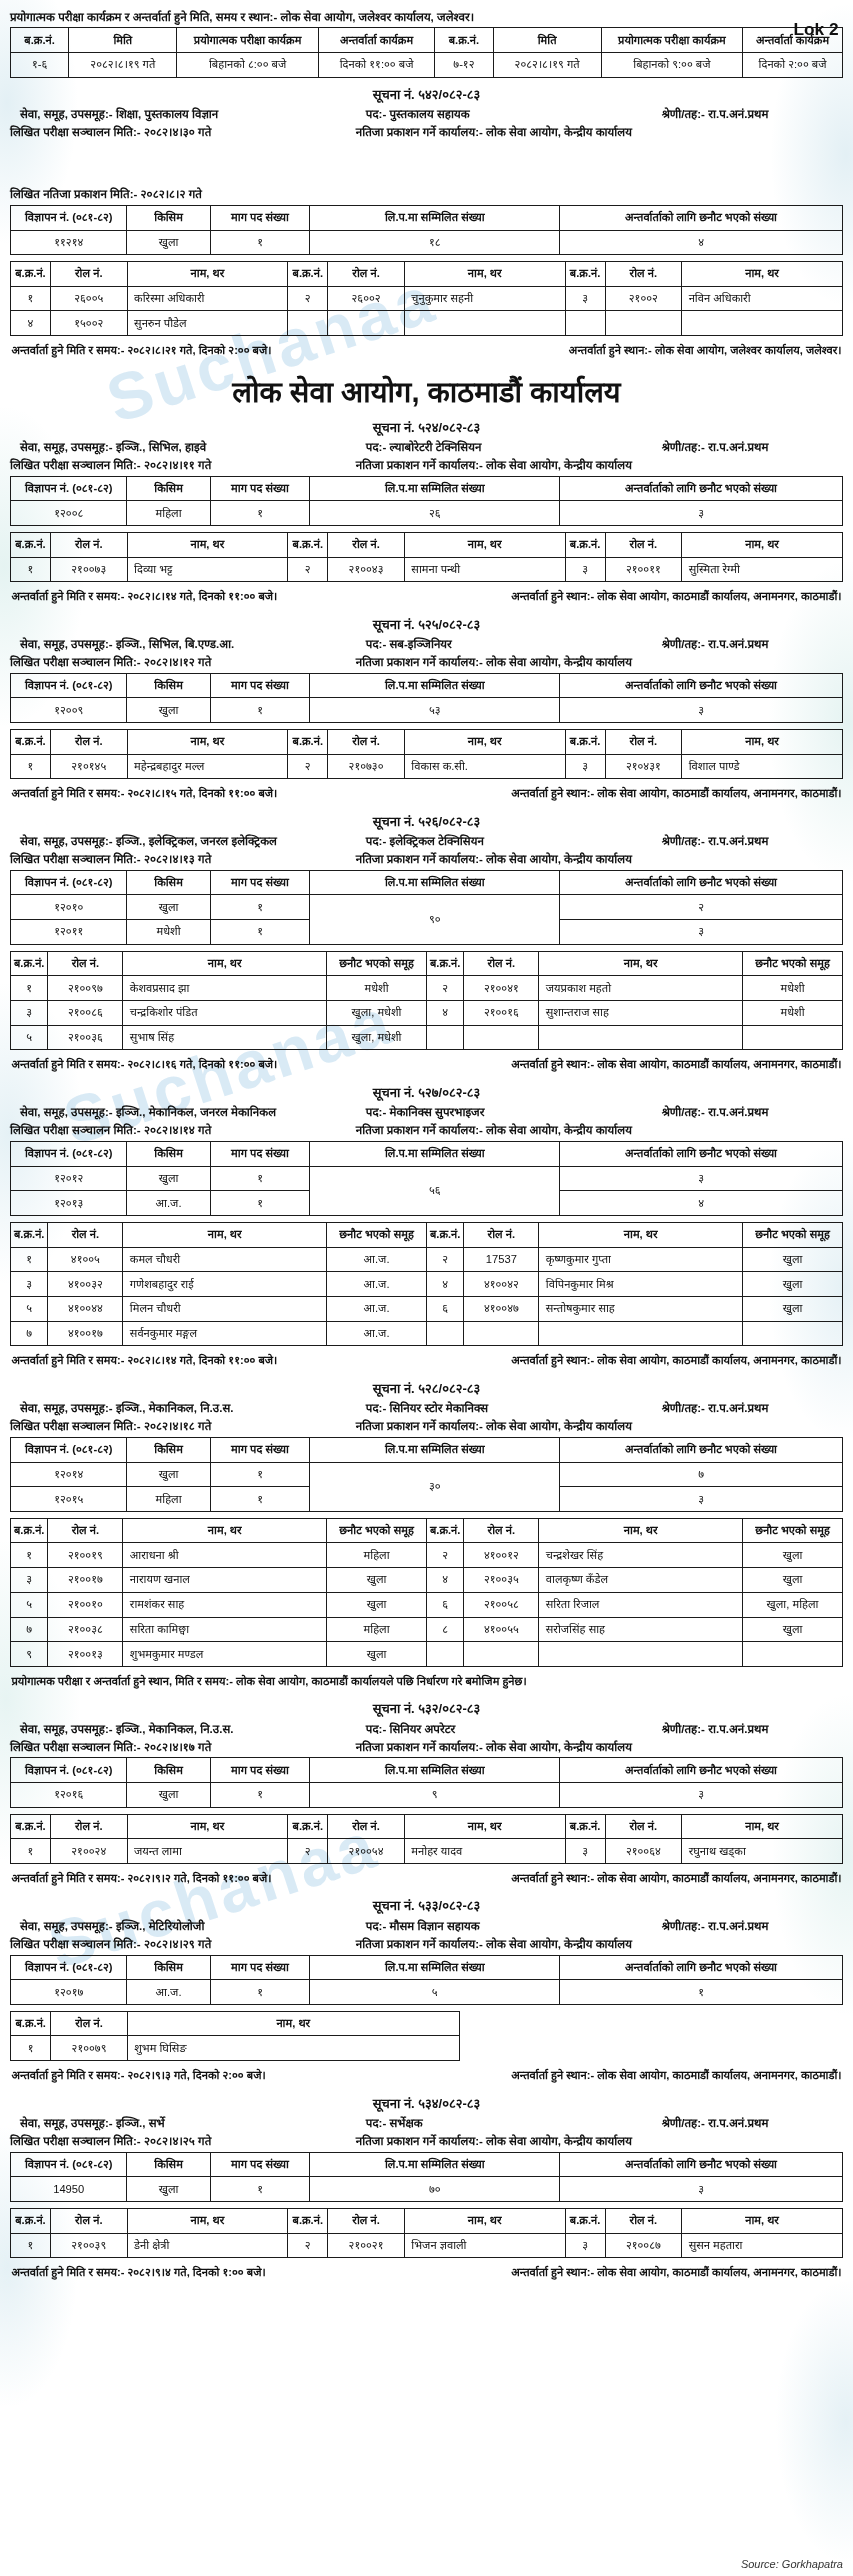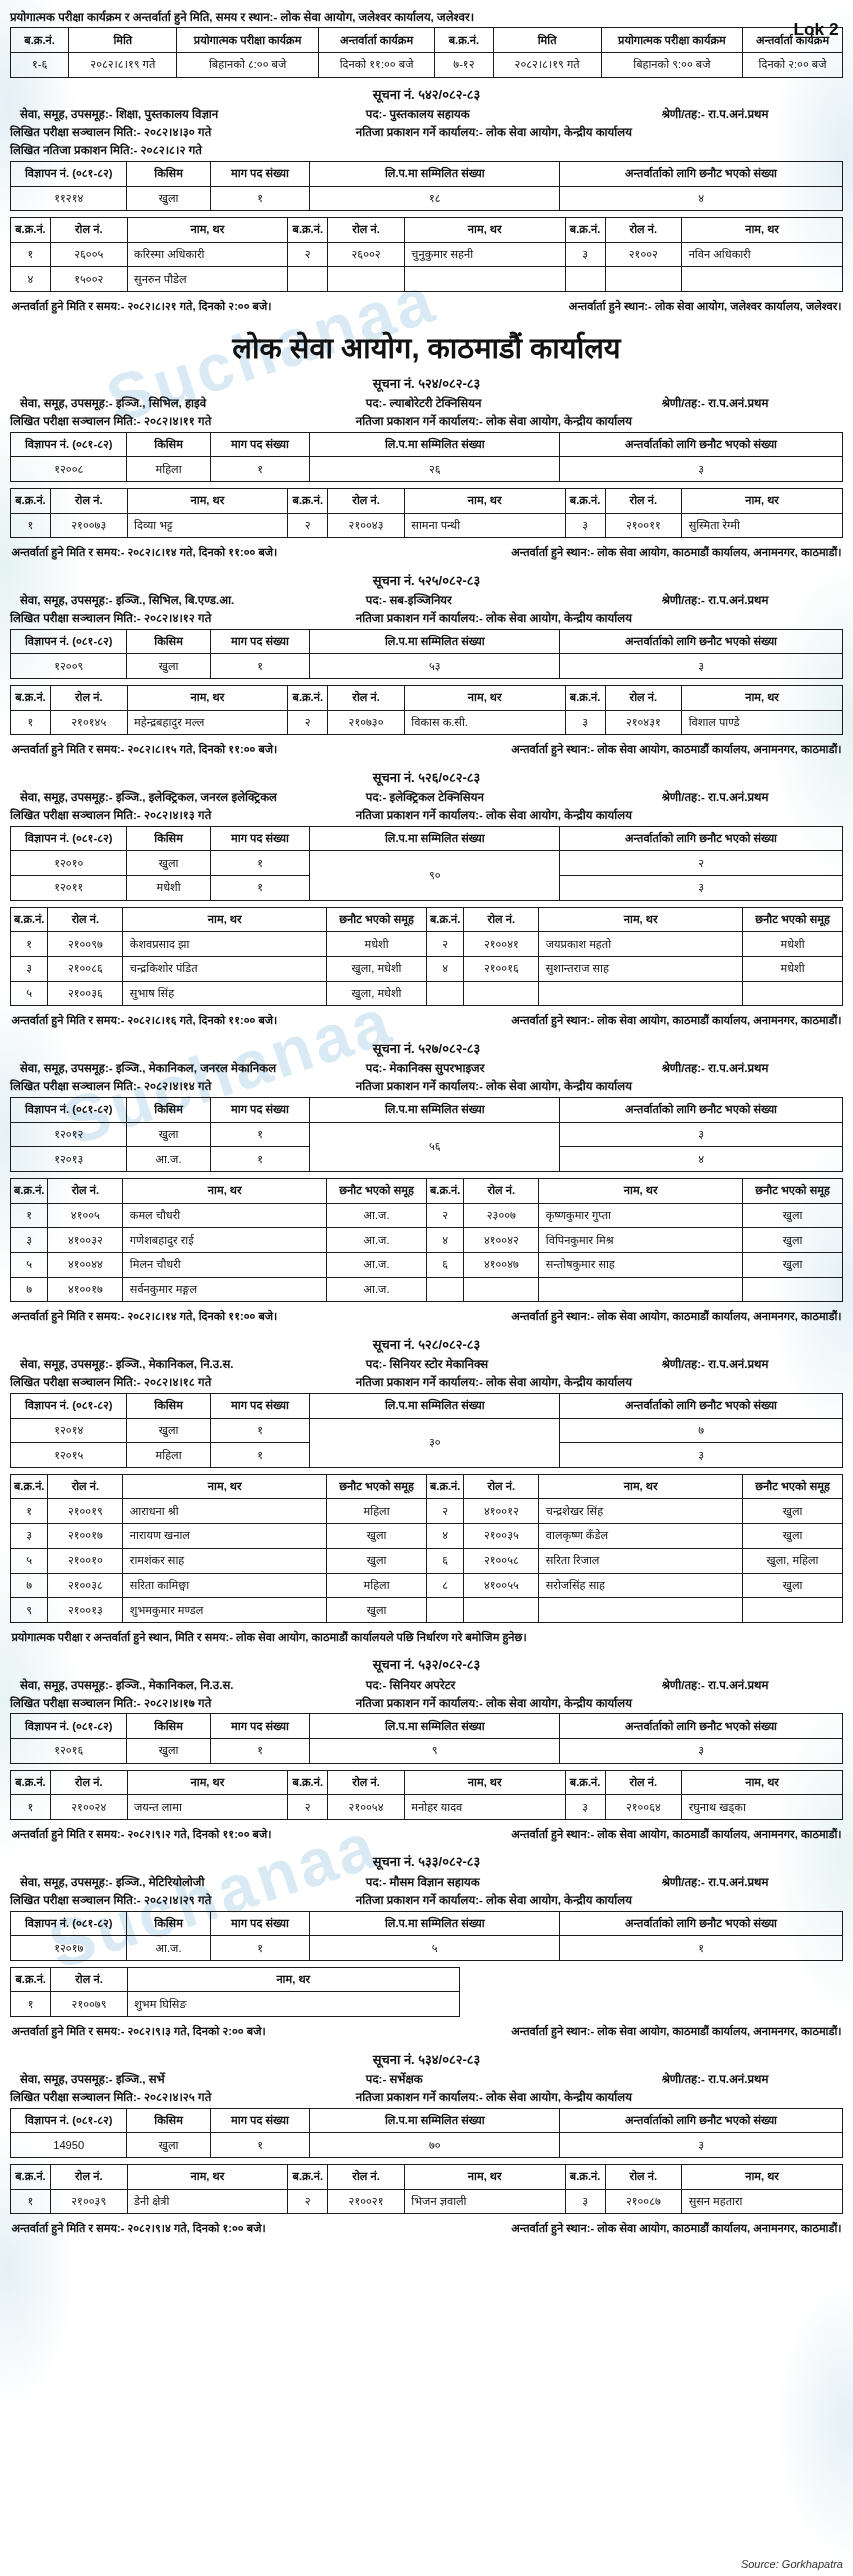--- a/index.html
+++ b/index.html
@@ -49,21 +49,21 @@
   table.half{width:54%;}
   .notice{margin-bottom:11.6px;}
   .notice-no{text-align:center;font-weight:700;font-size:13px;margin:7.2px 0 3.6px;}
   .meta-row{display:flex;font-weight:700;font-size:11.6px;margin:2.9px 0;gap:4.3px;}
   .meta-row span{display:block;}
   .meta-row.cols3 span:nth-child(1){flex:0 0 41%;margin-left:10px;}
   .meta-row.cols3 span:nth-child(2){flex:0 0 35%;}
   .meta-row.cols3 span:nth-child(3){flex:1;}
   .meta-row.cols2 span:nth-child(1){flex:0 0 41%;}
   .meta-row.cols2 span:nth-child(2){flex:1;}
-  .meta-row.cols1 span{flex:1;}
+  .meta-row.cols1 span{flex:1;margin-top:44px;}
   .footer-line{display:flex;justify-content:space-between;font-weight:700;font-size:11.2px;margin:3.6px 1.4px 1.4px;gap:10px;}
   .footer-line .fr{text-align:right;}
   .footer-line.full{justify-content:flex-start;}
   .main-heading{text-align:center;font-size:29px;font-weight:700;margin:14.4px 0 5.8px;}
   .source{position:absolute;right:10px;bottom:5.8px;font-size:11px;font-style:italic;color:#333;z-index:2;}
 </style>
 </head>
 <body>
 
 <div class="page">
@@ -527,21 +527,21 @@
                 <th>रोल नं.</th>
                 <th>नाम, थर</th>
                 <th>छनौट भएको समूह</th>
               </tr>
               <tr>
                 <td>१</td>
                 <td>४१००५</td>
                 <td class="nm">कमल चौधरी</td>
                 <td>आ.ज.</td>
                 <td>२</td>
-                <td>२३००७</td>
+                <td>17537</td>
                 <td class="nm">कृष्णकुमार गुप्ता</td>
                 <td>खुला</td>
               </tr>
               <tr>
                 <td>३</td>
                 <td>४१००३२</td>
                 <td class="nm">गणेशबहादुर राई</td>
                 <td>आ.ज.</td>
                 <td>४</td>
                 <td>४१००४२</td>

